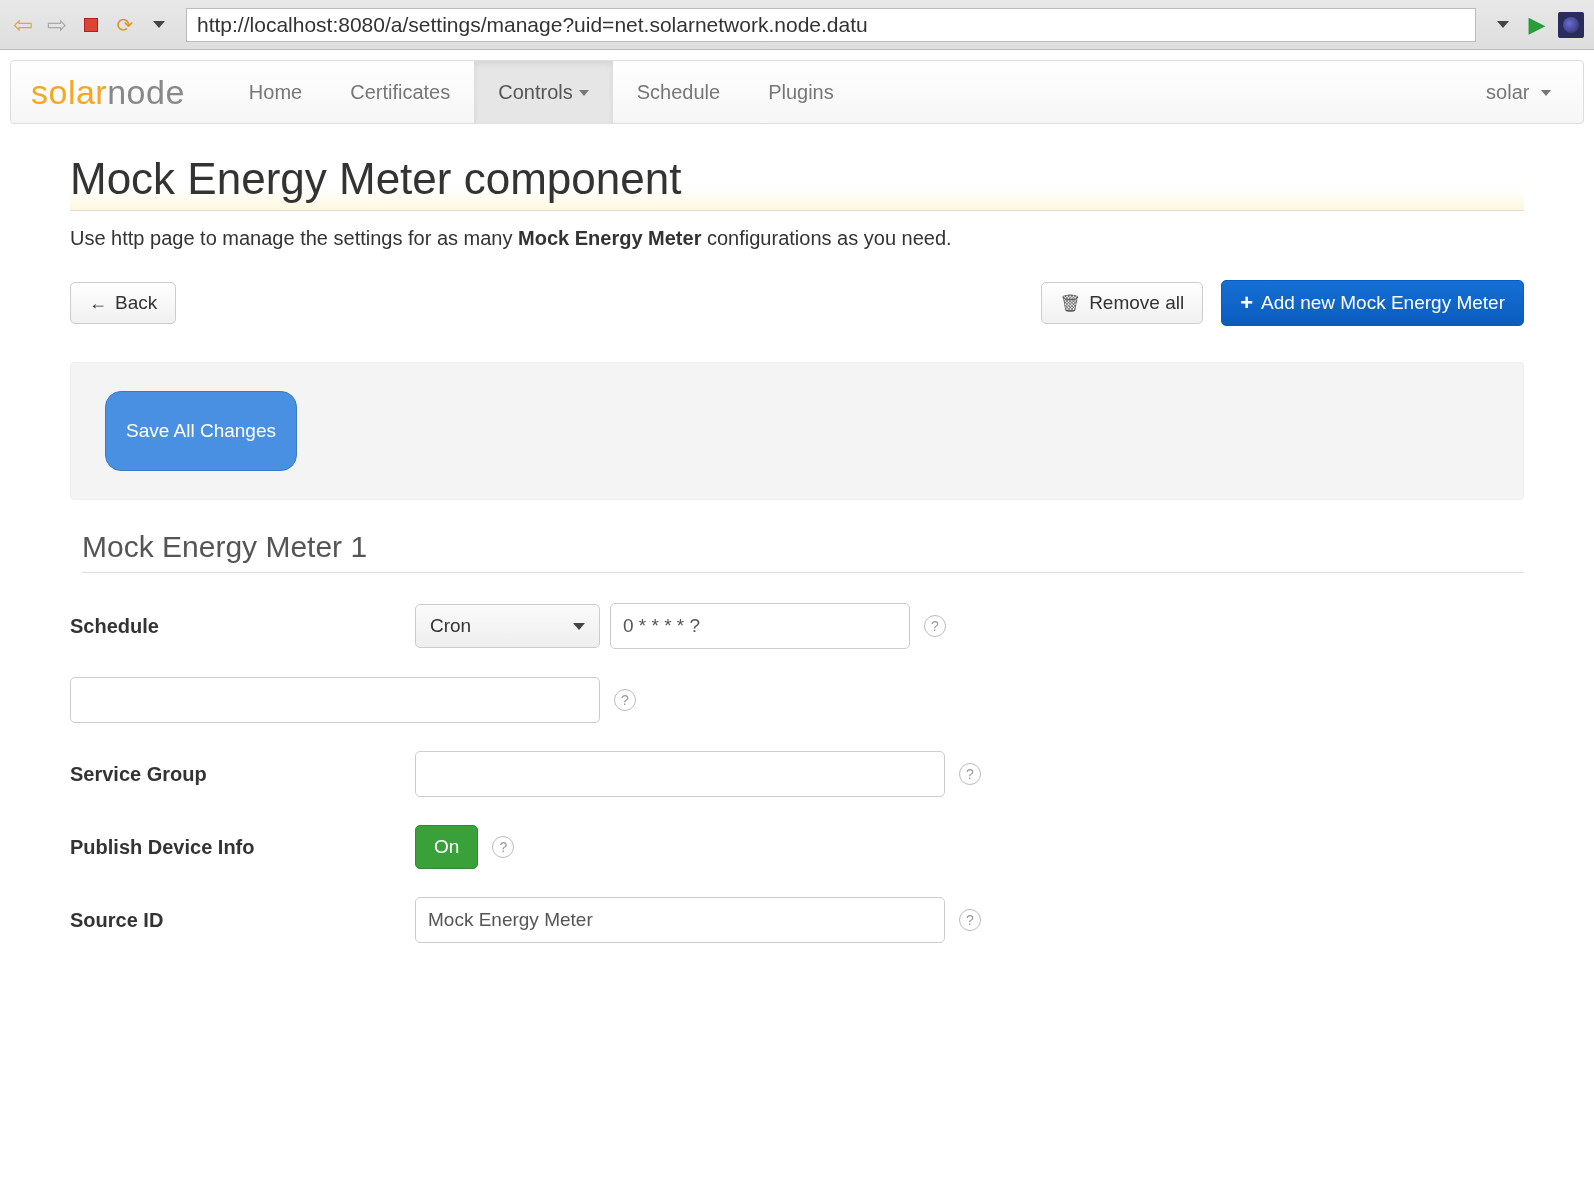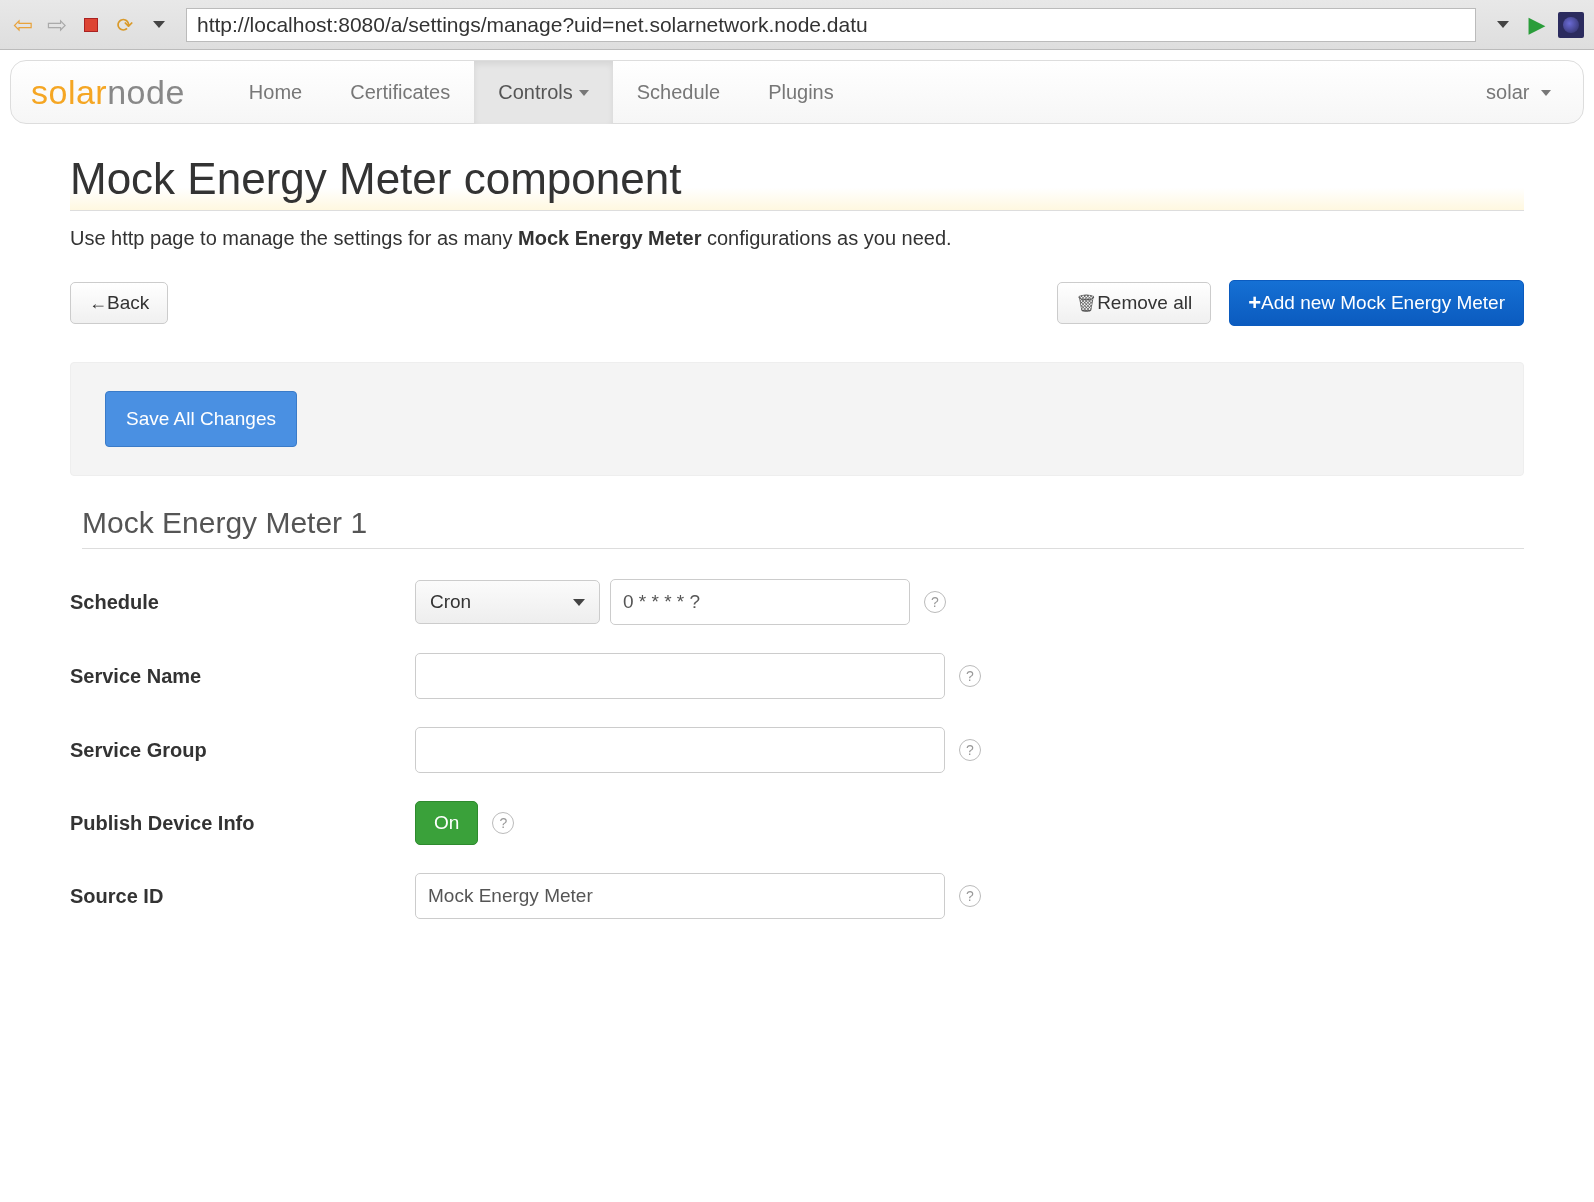--- a/index.html
+++ b/index.html
@@ -7,39 +7,39 @@
 
     
     .browser-bar { background: linear-gradient(#e8e8e8, #dedede); height: 50px; display: flex; align-items: center; padding: 0 10px; gap: 8px; border-bottom: 1px solid #bbb; }
     .browser-btn { width: 26px; height: 26px; display: flex; align-items: center; justify-content: center; cursor: pointer; }
     .addr-bar { flex: 1; background: #fff; height: 34px; border: 1px solid #bbb; display: flex; align-items: center; padding: 0 10px; font-size: 21px; color: #333; margin: 0 6px; }
     .tri-down { width: 0; height: 0; border-left: 6px solid transparent; border-right: 6px solid transparent; border-top: 7px solid #444; }
     .eclipse-icon { width: 26px; height: 26px; background: #2b2b5e; display:flex; align-items:center; justify-content:center; border-radius:2px;}
     .eclipse-icon::after{content:"";width:16px;height:16px;border-radius:50%;background:radial-gradient(circle at 40% 40%, #6a6ad4, #2b2b5e);} 
 
     
-    .navbar { background: linear-gradient(#fff, #f6f6f6); border: 1px solid #ddd; border-radius: 16px; margin: 10px; height: 64px; display: flex; align-items: center; padding: 0 20px; }
+    .navbar { background: linear-gradient(#fff, #f6f6f6); border: 1px solid #ddd; border-radius: 4px; margin: 10px; height: 64px; display: flex; align-items: center; padding: 0 20px; }
     .brand { font-size: 34px; color: #888; letter-spacing: 0.5px; margin-right: 40px; font-weight: 300; }
     .brand .s1 { color: #f5a623; }
     .nav { display: flex; gap: 0; flex: 1; }
     .nav-item { padding: 20px 24px; color: #777; font-size: 20px; cursor: pointer; }
     .nav-item.active { background: #e6e6e6; box-shadow: inset 0 3px 6px rgba(0,0,0,0.08); color: #555; }
     .caret { display: inline-block; width: 0; height: 0; border-left: 5px solid transparent; border-right: 5px solid transparent; border-top: 6px solid #777; margin-left: 6px; vertical-align: middle; }
     .nav-right { color: #777; font-size: 20px; cursor: pointer; padding: 20px 12px; }
 
     
     .container { padding: 20px 70px 40px 70px; }
     h1 { font-size: 44px; font-weight: 400; color: #333; border-bottom: 1px solid #ddd; padding-bottom: 6px; margin-bottom: 16px; background: linear-gradient(#fff 60%, #fff8e0 100%); }
     .desc { font-size: 20px; color: #333; margin-bottom: 30px; }
     .desc b { font-weight: 700; }
 
     .actions { display: flex; align-items: center; margin-bottom: 36px; }
-    .btn { display: inline-flex; align-items: center; padding: 9px 18px; font-size: 19px; border-radius: 5px; border: 1px solid #ccc; background: linear-gradient(#fff,#f0f0f0); color: #333; cursor: pointer; }
+    .btn { display: inline-flex; align-items: center; gap: 8px; padding: 9px 18px; font-size: 19px; border-radius: 5px; border: 1px solid #ccc; background: linear-gradient(#fff,#f0f0f0); color: #333; cursor: pointer; }
     .btn-primary { background: linear-gradient(#1570d4,#0b5bbf); border-color: #0b5bbf; color: #fff; }
-    .btn-blue-soft { background: #4a90e2; color: #fff; border: 1px solid #3a7bc8; padding: 16px 20px; font-size: 19px; border-radius: 4px; cursor:pointer; }
+    .btn-blue-soft { background: #4a90e2; color: #fff; border: 1px solid #3a7bc8; padding: 28px 20px; font-size: 19px; border-radius: 16px; cursor:pointer; }
     .spacer { flex: 1; }
 
     .save-banner { background: #f4f4f4; border: 1px solid #eee; border-radius: 4px; padding: 28px 34px; margin-bottom: 30px; }
 
     h2 { font-size: 30px; font-weight: 400; color: #555; border-bottom: 1px solid #ddd; padding-bottom: 8px; margin-bottom: 30px; margin-left: 12px; }
 
     .form-row { display: flex; align-items: center; margin-bottom: 28px; }
     .form-label { width: 345px; padding-right: 20px; font-weight: 700; font-size: 20px; color: #333; }
     .form-control { flex: 0 0 auto; }
     .select { display:inline-flex; align-items:center; justify-content:space-between; width: 185px; height: 44px; background: linear-gradient(#fbfbfb,#eee); border:1px solid #ccc; border-radius:5px; padding: 0 14px; font-size: 19px; color:#333; cursor:pointer; }
@@ -127,21 +127,20 @@
       <div class="select">
         <span>Cron</span>
         <span class="tri-down"></span>
       </div>
     </div>
     <input class="input w-sm" value="0 * * * * ?" style="">
     <span class="help-icon">?</span>
   </div>
 
   <div class="form-row">
-    <div class="form-label">Service Name</div>
     <input class="input w-lg" value="" style="">
     <span class="help-icon">?</span>
   </div>
 
   <div class="form-row">
     <div class="form-label">Service Group</div>
     <input class="input w-lg" value="" style="">
     <span class="help-icon">?</span>
   </div>
 

